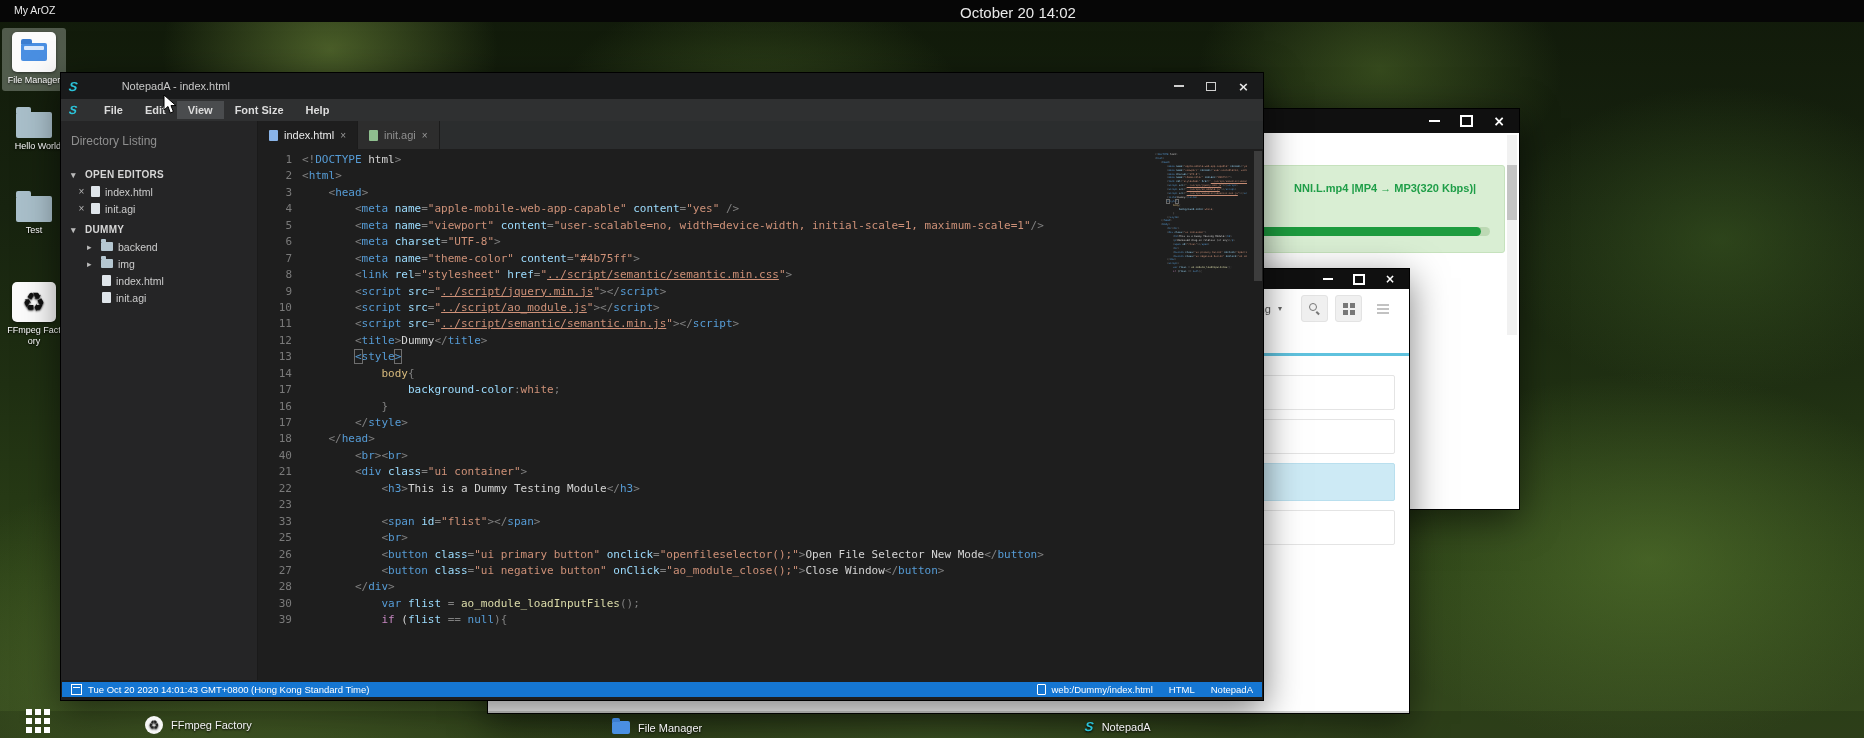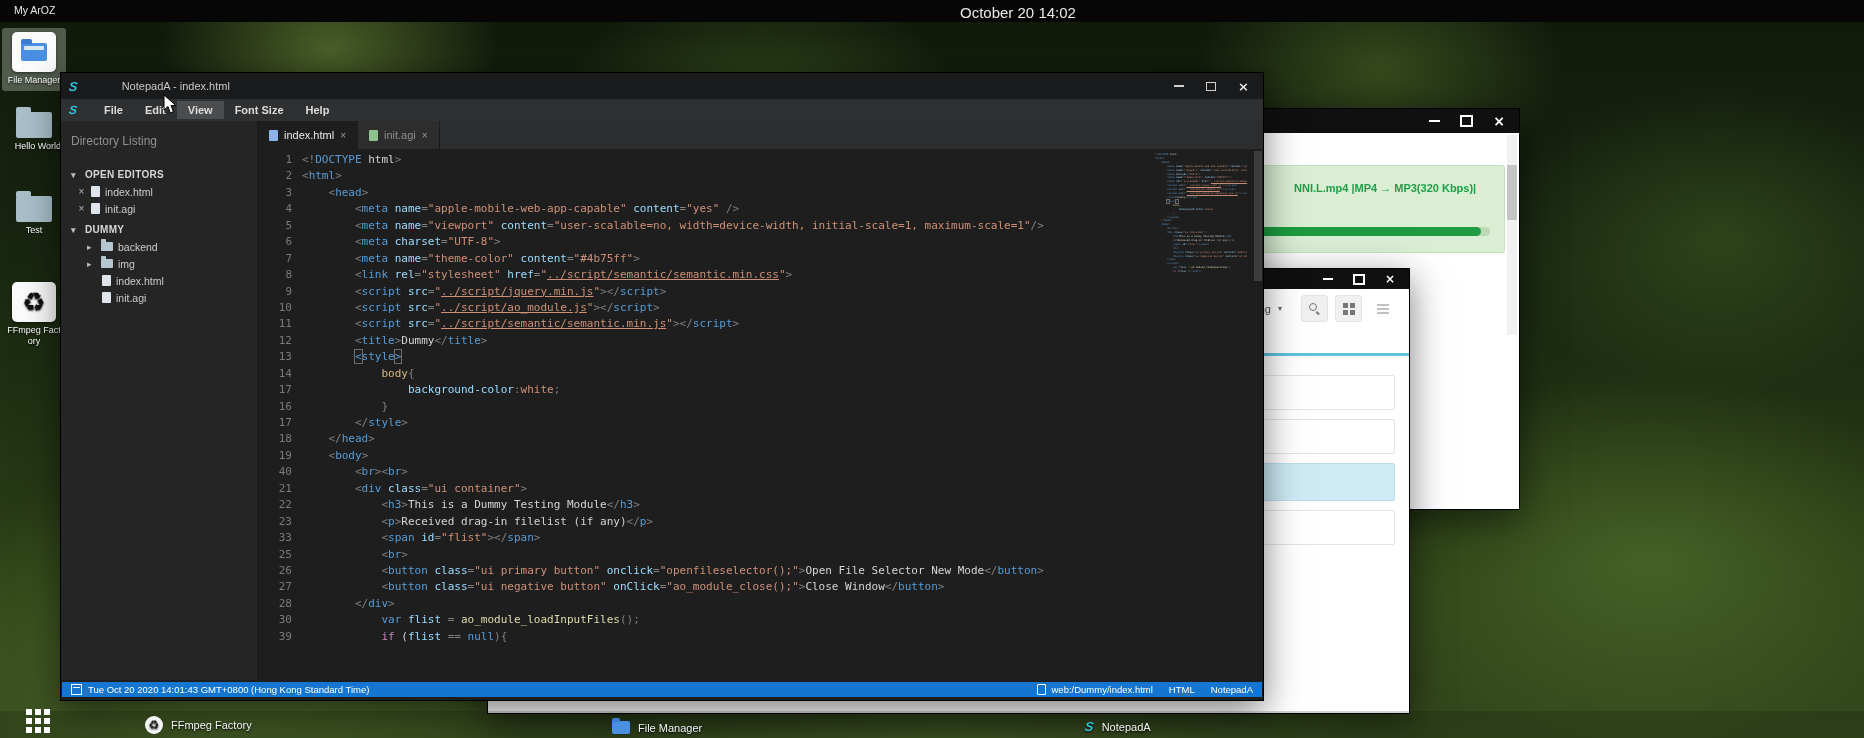--- a/index.html
+++ b/index.html
@@ -356,38 +356,33 @@
             </div>
             <div class="code-line">
               <span class="ln">17</span>
               <span class="lc"><span class="tk-x">        </span><span class="tk-p">&lt;/</span><span class="tk-t">style</span><span class="tk-p">&gt;</span></span>
             </div>
             <div class="code-line">
               <span class="ln">18</span>
               <span class="lc"><span class="tk-x">    </span><span class="tk-p">&lt;/</span><span class="tk-t">head</span><span class="tk-p">&gt;</span></span>
             </div>
             <div class="code-line">
-              <span class="ln">19</span>
-              <span class="lc"><span class="tk-x">    </span><span class="tk-p">&lt;</span><span class="tk-t">body</span><span class="tk-p">&gt;</span></span>
-            </div>
-            <div class="code-line">
               <span class="ln">40</span>
               <span class="lc"><span class="tk-x">        </span><span class="tk-p">&lt;</span><span class="tk-t">br</span><span class="tk-p">&gt;</span><span class="tk-p">&lt;</span><span class="tk-t">br</span><span class="tk-p">&gt;</span></span>
             </div>
             <div class="code-line">
               <span class="ln">21</span>
               <span class="lc"><span class="tk-x">        </span><span class="tk-p">&lt;</span><span class="tk-t">div</span><span class="tk-x"> </span><span class="tk-a">class</span><span class="tk-p">=</span><span class="tk-s">"ui container"</span><span class="tk-p">&gt;</span></span>
             </div>
             <div class="code-line">
               <span class="ln">22</span>
               <span class="lc"><span class="tk-x">            </span><span class="tk-p">&lt;</span><span class="tk-t">h3</span><span class="tk-p">&gt;</span><span class="tk-x">This is a Dummy Testing Module</span><span class="tk-p">&lt;/</span><span class="tk-t">h3</span><span class="tk-p">&gt;</span></span>
             </div>
             <div class="code-line">
               <span class="ln">23</span>
-              <span class="lc"><span class="tk-x">            </span><span class="tk-p">&lt;</span><span class="tk-t">p</span><span class="tk-p">&gt;</span><span class="tk-x">Received drag-in filelist (if any)</span><span class="tk-p">&lt;/</span><span class="tk-t">p</span><span class="tk-p">&gt;</span></span>
             </div>
             <div class="code-line">
               <span class="ln">33</span>
               <span class="lc"><span class="tk-x">            </span><span class="tk-p">&lt;</span><span class="tk-t">span</span><span class="tk-x"> </span><span class="tk-a">id</span><span class="tk-p">=</span><span class="tk-s">"flist"</span><span class="tk-p">&gt;</span><span class="tk-p">&lt;/</span><span class="tk-t">span</span><span class="tk-p">&gt;</span></span>
             </div>
             <div class="code-line">
               <span class="ln">25</span>
               <span class="lc"><span class="tk-x">            </span><span class="tk-p">&lt;</span><span class="tk-t">br</span><span class="tk-p">&gt;</span></span>
             </div>
             <div class="code-line">

